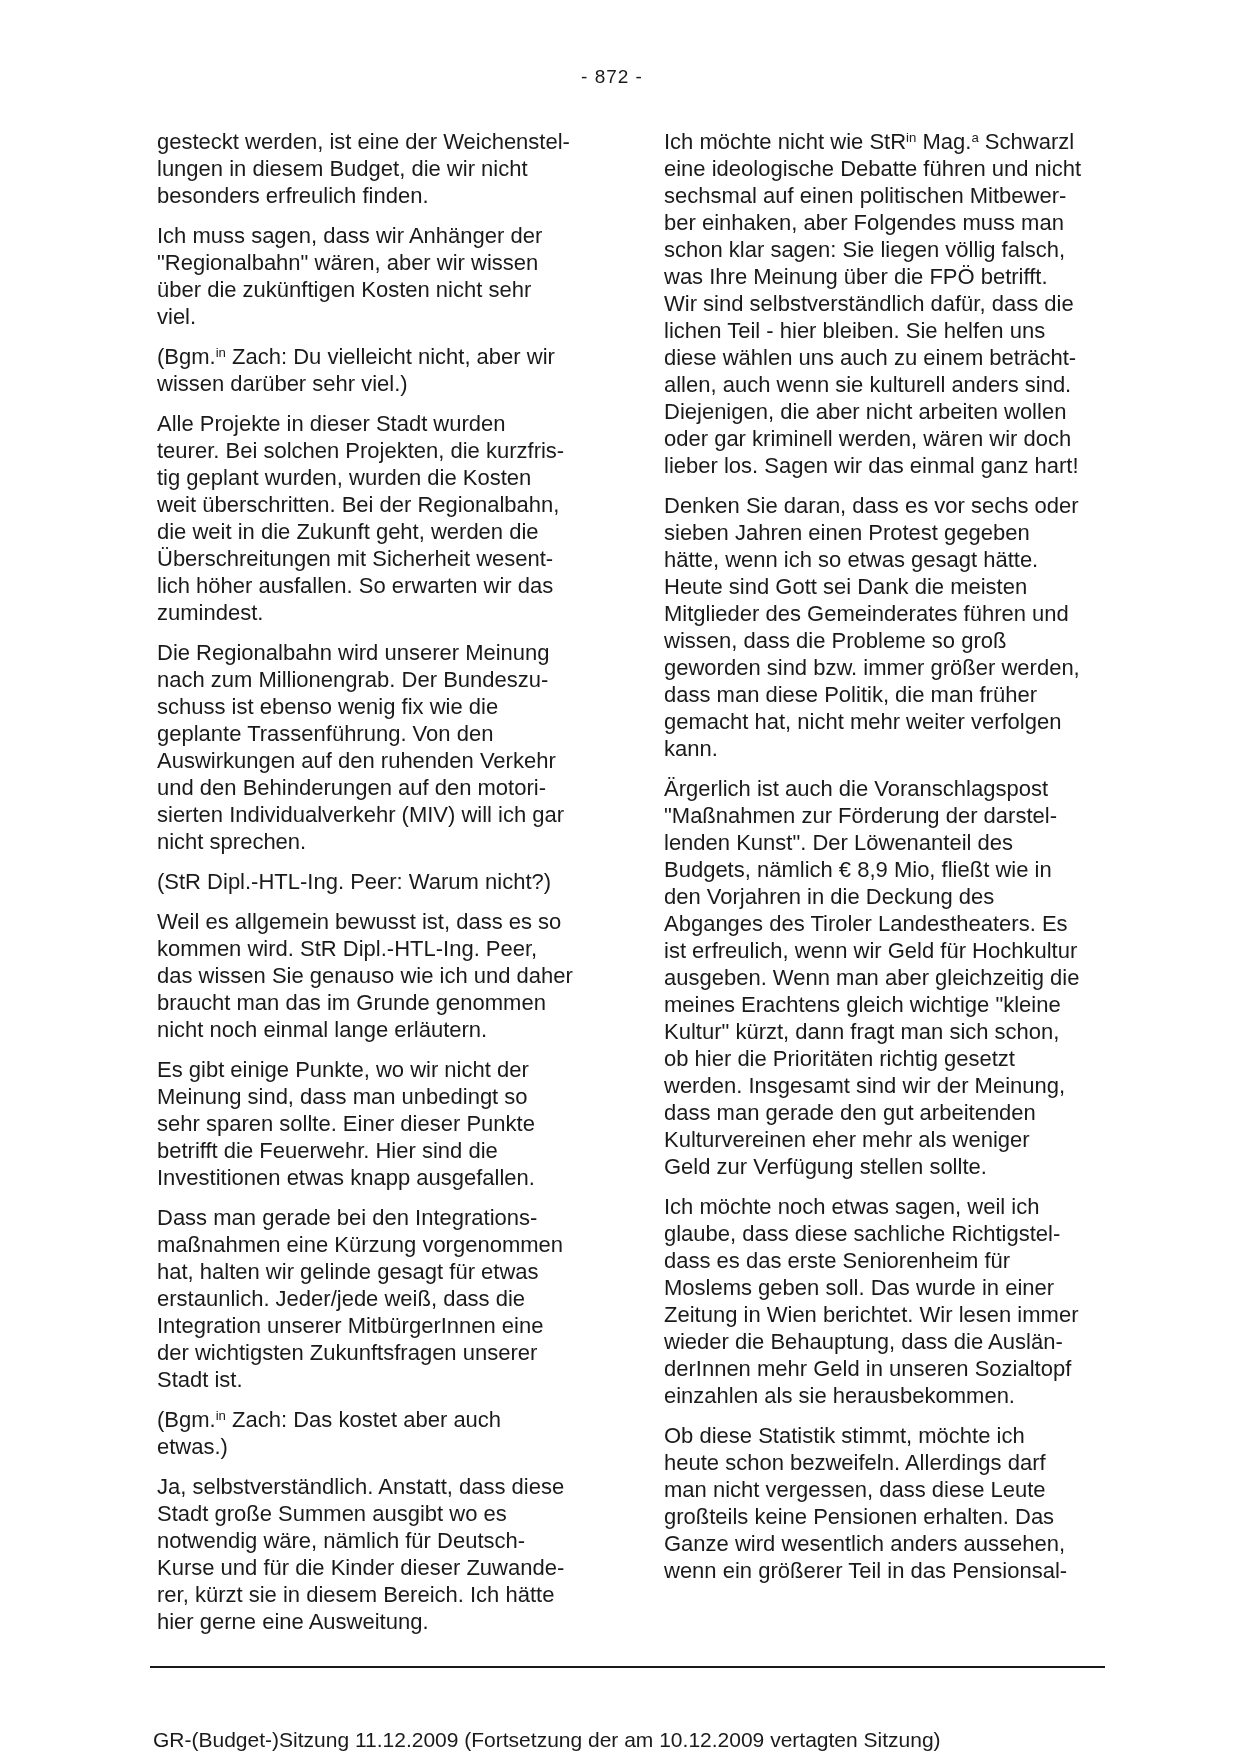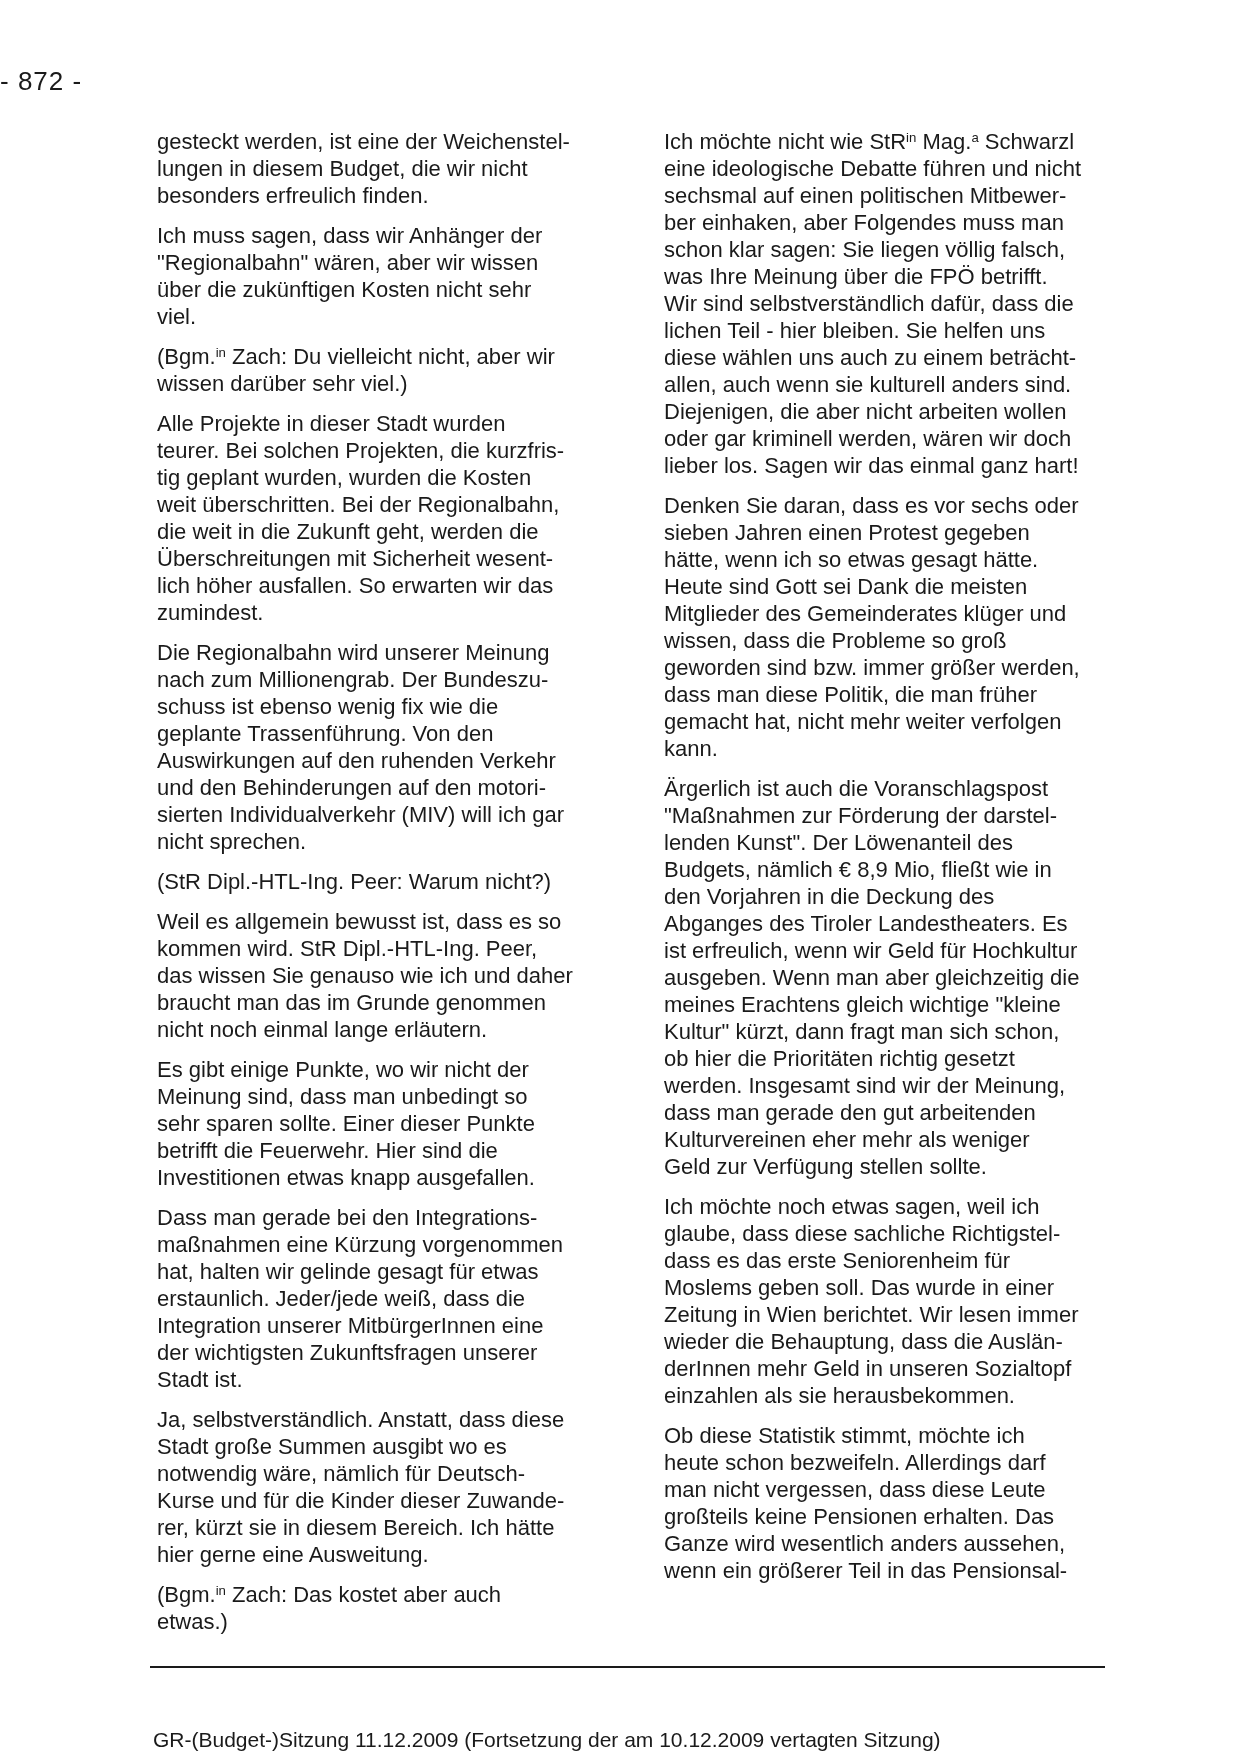--- a/index.html
+++ b/index.html
@@ -13,21 +13,22 @@
     background: #ffffff;
     color: #1a1a1a;
     font-family: "Liberation Sans", "DejaVu Sans", sans-serif;
     overflow: hidden;
   }
   .page-number {
     position: absolute;
     top: 66px;
     left: 0;
     width: 1224px;
-    font-size: 26px;
+    text-align: center;
+    font-size: 19px;
     letter-spacing: 1px;
   }
   .column {
     position: absolute;
     top: 128px;
     font-size: 22px;
     line-height: 27px;
   }
   .column-left  { left: 157px; width: 460px; }
   .column-right { left: 664px; width: 470px; }
@@ -124,30 +125,30 @@
     <p class="para">
       <span class="line"><span>Dass man gerade bei den Integrations-</span></span>
       <span class="line"><span>maßnahmen eine Kürzung vorgenommen</span></span>
       <span class="line"><span>hat, halten wir gelinde gesagt für etwas</span></span>
       <span class="line"><span>erstaunlich. Jeder/jede weiß, dass die</span></span>
       <span class="line"><span>Integration unserer MitbürgerInnen eine</span></span>
       <span class="line"><span>der wichtigsten Zukunftsfragen unserer</span></span>
       <span class="line"><span>Stadt ist.</span></span>
     </p>
     <p class="para">
+      <span class="line"><span>(Bgm.</span><sup>in</sup><span> Zach: Das kostet aber auch</span></span>
+      <span class="line"><span>etwas.)</span></span>
+    </p>
+    <p class="para">
       <span class="line"><span>Ja, selbstverständlich. Anstatt, dass diese</span></span>
       <span class="line"><span>Stadt große Summen ausgibt wo es</span></span>
       <span class="line"><span>notwendig wäre, nämlich für Deutsch-</span></span>
       <span class="line"><span>Kurse und für die Kinder dieser Zuwande-</span></span>
       <span class="line"><span>rer, kürzt sie in diesem Bereich. Ich hätte</span></span>
       <span class="line"><span>hier gerne eine Ausweitung.</span></span>
-    </p>
-    <p class="para">
-      <span class="line"><span>(Bgm.</span><sup>in</sup><span> Zach: Das kostet aber auch</span></span>
-      <span class="line"><span>etwas.)</span></span>
     </p>
   </div>
 
 <div class="column column-right">
     <p class="para">
       <span class="line"><span>Ich möchte nicht wie StR</span><sup>in</sup><span> Mag.</span><sup>a</sup><span> Schwarzl</span></span>
       <span class="line"><span>eine ideologische Debatte führen und nicht</span></span>
       <span class="line"><span>sechsmal auf einen politischen Mitbewer-</span></span>
       <span class="line"><span>ber einhaken, aber Folgendes muss man</span></span>
       <span class="line"><span>schon klar sagen: Sie liegen völlig falsch,</span></span>
@@ -158,21 +159,21 @@
       <span class="line"><span>allen, auch wenn sie kulturell anders sind.</span></span>
       <span class="line"><span>Diejenigen, die aber nicht arbeiten wollen</span></span>
       <span class="line"><span>oder gar kriminell werden, wären wir doch</span></span>
       <span class="line"><span>lieber los. Sagen wir das einmal ganz hart!</span></span>
     </p>
     <p class="para">
       <span class="line"><span>Denken Sie daran, dass es vor sechs oder</span></span>
       <span class="line"><span>sieben Jahren einen Protest gegeben</span></span>
       <span class="line"><span>hätte, wenn ich so etwas gesagt hätte.</span></span>
       <span class="line"><span>Heute sind Gott sei Dank die meisten</span></span>
-      <span class="line"><span>Mitglieder des Gemeinderates klüger und</span></span>
+      <span class="line"><span>Mitglieder des Gemeinderates führen und</span></span>
       <span class="line"><span>wissen, dass die Probleme so groß</span></span>
       <span class="line"><span>geworden sind bzw. immer größer werden,</span></span>
       <span class="line"><span>dass man diese Politik, die man früher</span></span>
       <span class="line"><span>gemacht hat, nicht mehr weiter verfolgen</span></span>
       <span class="line"><span>kann.</span></span>
     </p>
     <p class="para">
       <span class="line"><span>Ärgerlich ist auch die Voranschlagspost</span></span>
       <span class="line"><span>"Maßnahmen zur Förderung der darstel-</span></span>
       <span class="line"><span>lenden Kunst". Der Löwenanteil des</span></span>

